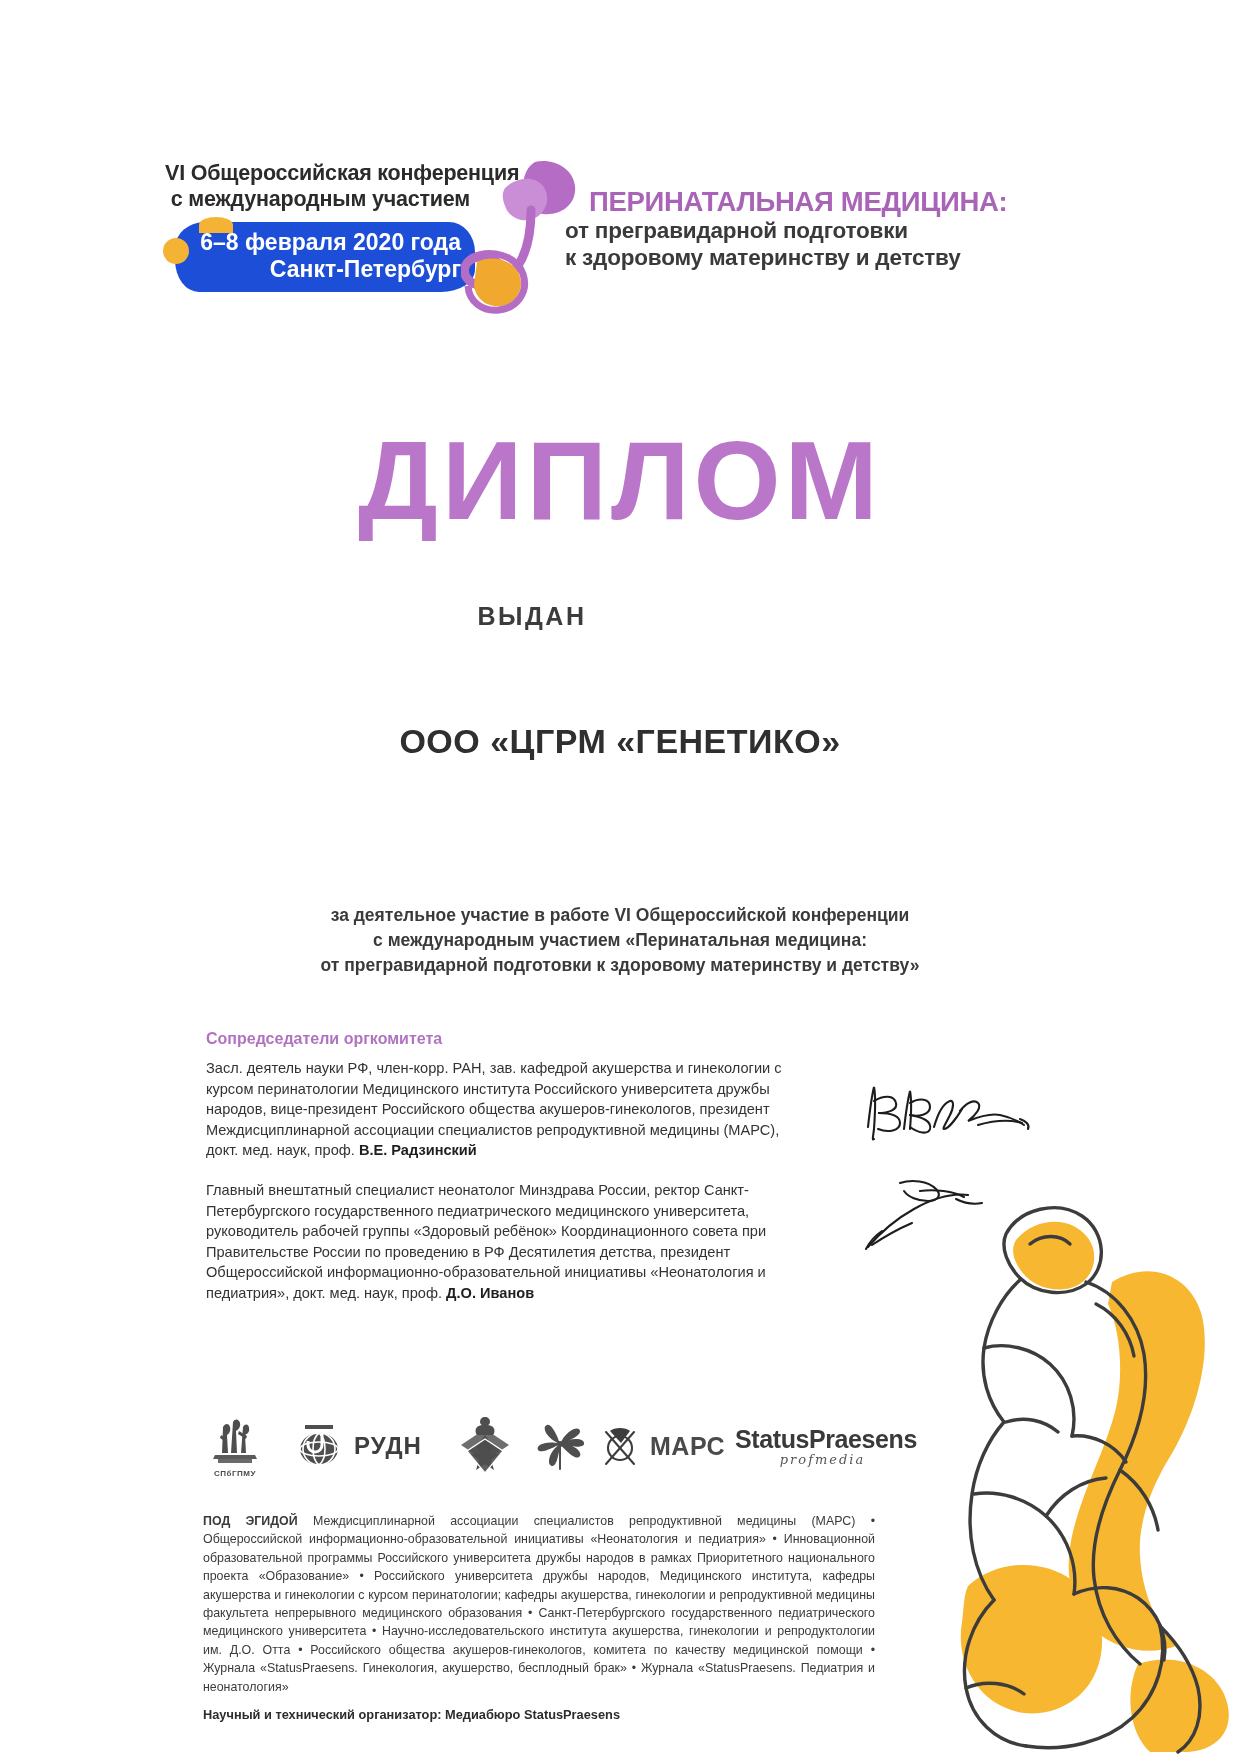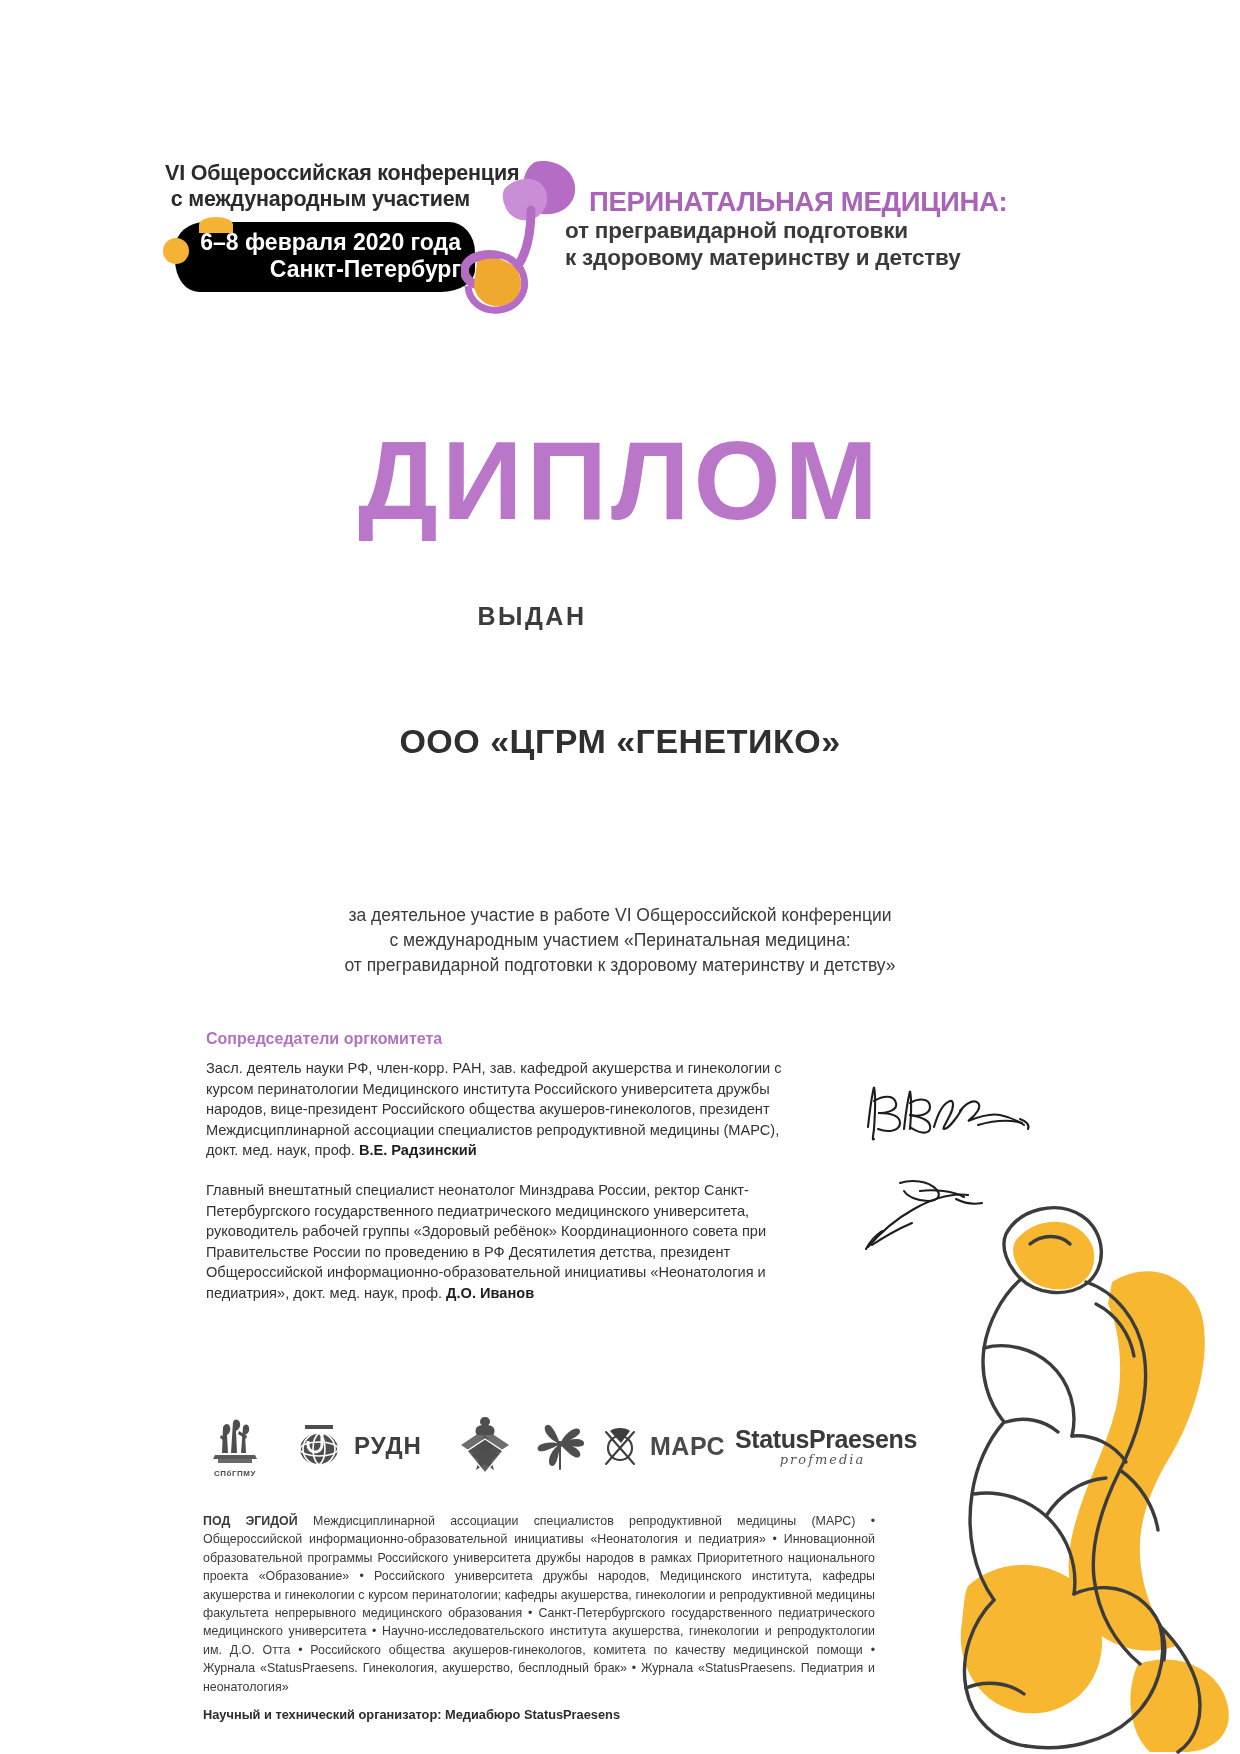--- a/index.html
+++ b/index.html
@@ -46,21 +46,21 @@
   }
   .conf-line2 { margin-bottom: 2px; }
 
   .date-blob {
     position: absolute;
     left: 10px;
     top: 62px;
     width: 300px;
     padding: 7px 14px 9px 14px;
     box-sizing: border-box;
-    background: #000000;
+    background: #1d4ed8;
     border-radius: 30px 26px 34px 24px / 26px 30px 22px 32px;
     text-align: right;
   }
   .date-blob::before {
     content: "";
     position: absolute;
     left: -12px;
     top: 16px;
     width: 26px;
     height: 26px;
@@ -159,21 +159,21 @@
     color: #2f2f2f;
   }
 
   
   .reason {
     position: absolute;
     left: 270px;
     top: 903px;
     width: 700px;
     text-align: center;
-    font-weight: normal;
+    font-weight: bold;
     font-size: 17.5px;
     line-height: 25px;
     color: #3a3a3a;
   }
 
   
   .sig-heading {
     position: absolute;
     left: 206px;
     top: 1030px;

